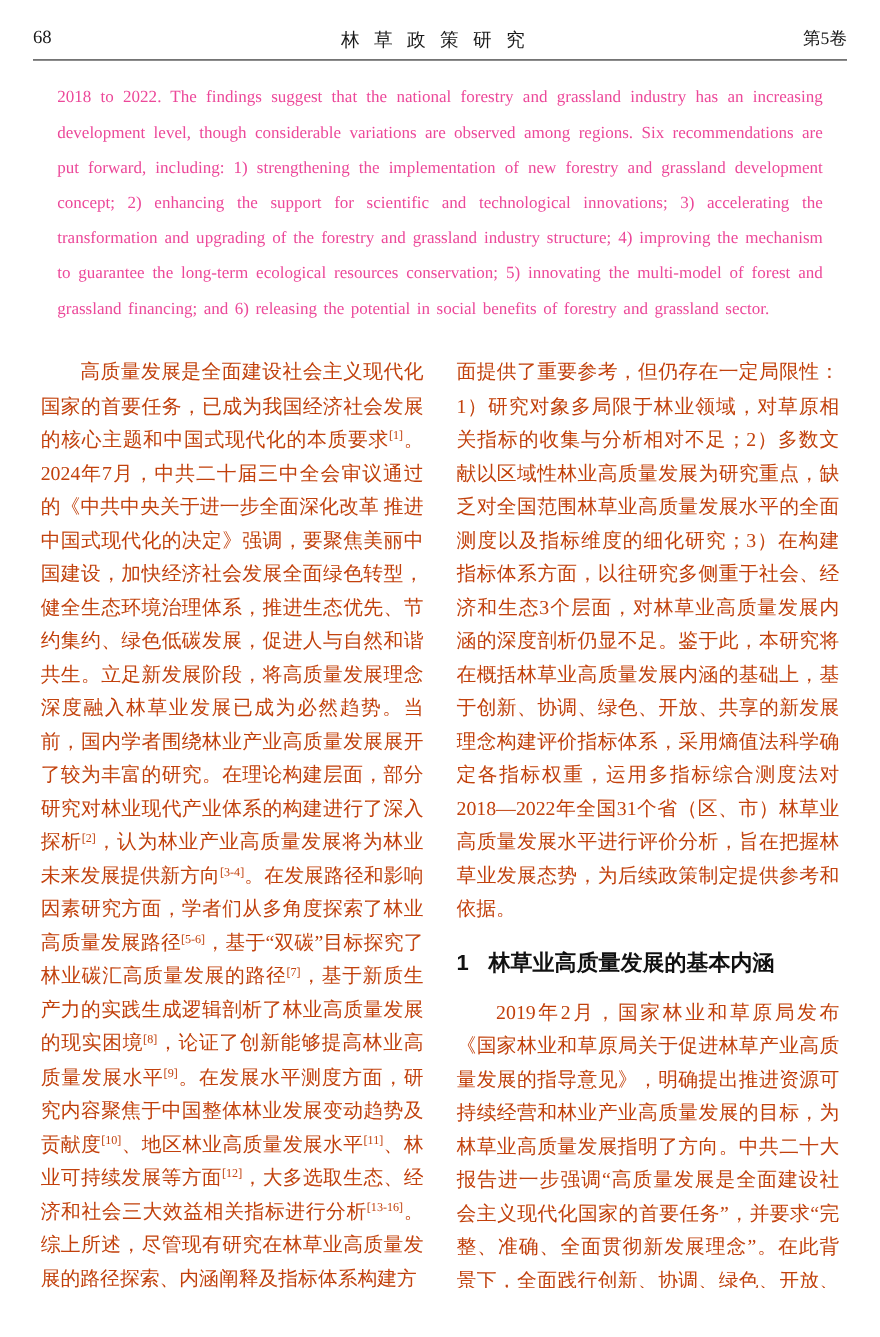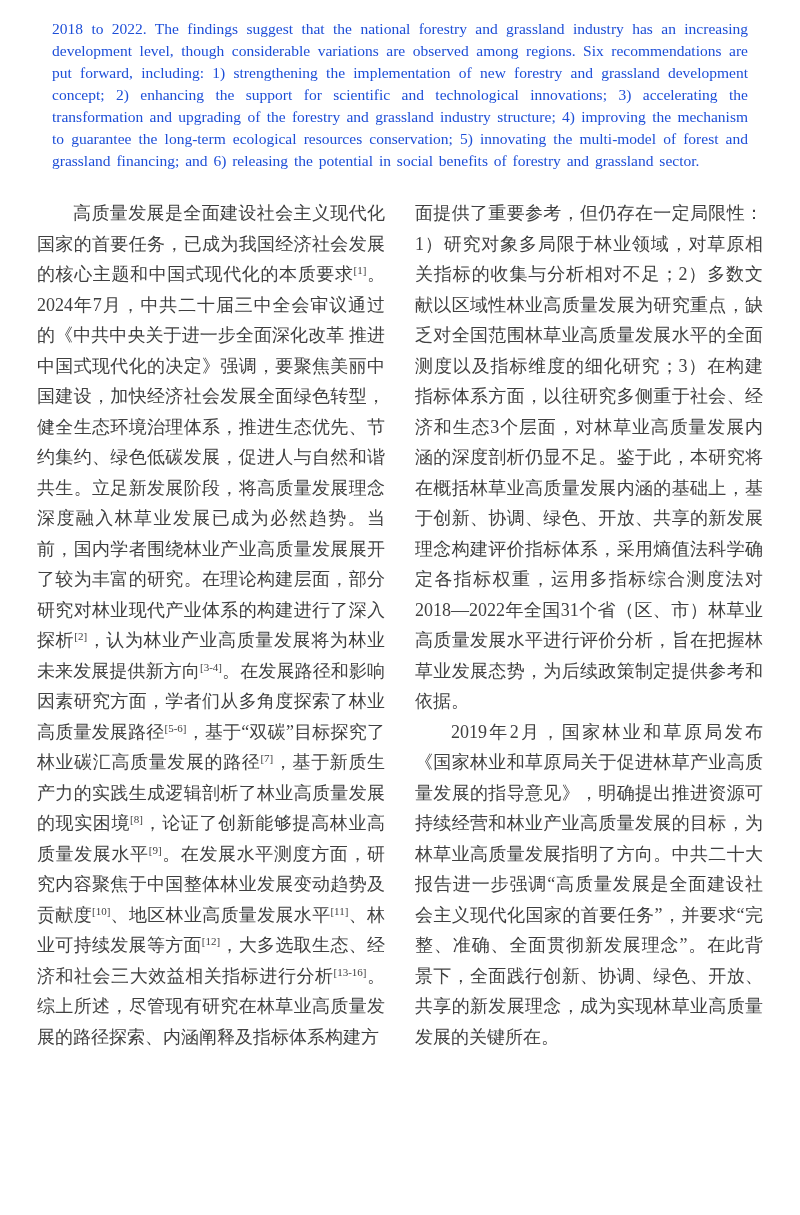--- a/index.html
+++ b/index.html
@@ -43,24 +43,24 @@
   .page-header .volume {
     position: absolute;
     right: 0;
     top: 3px;
     font-size: 16px;
   }
   
   .abstract {
     margin: 18px 52px 0 52px;
     font-size: 15.5px;
-    line-height: 22px;
+    line-height: 32px;
     text-align: justify;
     word-spacing: 2px;
-    color: #1d4ed8;
+    color: #ec4899;
   }
   .abstract p { margin: 0; }
   .abstract .kw-label { font-weight: bold; }
   
   .body-columns {
     display: flex;
     gap: 30px;
     padding: 0 37px;
     margin-top: 26px;
     height: 848px;
@@ -69,21 +69,21 @@
   .col {
     flex: 0 0 348px;
     width: 348px;
     overflow: hidden;
   }
   .cn-para {
     margin: 0;
     font-size: 18px;
     line-height: 30.5px;
     text-align: justify;
-    color: #404040;
+    color: #c2410c;
   }
   .cn-para.indent { text-indent: 2em; }
   .cn-para sup {
     font-size: 11px;
     line-height: 0;
     vertical-align: 6px;
     letter-spacing: 0;
   }
   .section-heading {
     margin: 20px 0 16px 0;
@@ -92,28 +92,34 @@
     font-size: 20px;
     color: #111;
   }
   .section-heading .sec-num { margin-right: 0.9em; }
 </style>
 </head>
 <body>
 
 <div class="page">
 
+  <div class="page-header">
+    <span class="pagenum">68</span>
+    <span class="journal">林草政策研究</span>
+    <span class="volume">第5卷</span>
+  </div>
 
   <div class="abstract">
     <p>2018 to 2022. The findings suggest that the national forestry and grassland industry has an increasing development level, though considerable variations are observed among regions. Six recommendations are put forward, including: 1) strengthening the implementation of new forestry and grassland development concept; 2) enhancing the support for scientific and technological innovations; 3) accelerating the transformation and upgrading of the forestry and grassland industry structure; 4) improving the mechanism to guarantee the long-term ecological resources conservation; 5) innovating the multi-model of forest and grassland financing; and 6) releasing the potential in social benefits of forestry and grassland sector.</p>
   </div>
 
   <div class="body-columns">
     <div class="col" id="left-col">
         <p class="cn-para indent">高质量发展是全面建设社会主义现代化国家的首要任务，已成为我国经济社会发展的核心主题和中国式现代化的本质要求<sup>[1]</sup>。2024年7月，中共二十届三中全会审议通过的《中共中央关于进一步全面深化改革 推进中国式现代化的决定》强调，要聚焦美丽中国建设，加快经济社会发展全面绿色转型，健全生态环境治理体系，推进生态优先、节约集约、绿色低碳发展，促进人与自然和谐共生。立足新发展阶段，将高质量发展理念深度融入林草业发展已成为必然趋势。当前，国内学者围绕林业产业高质量发展展开了较为丰富的研究。在理论构建层面，部分研究对林业现代产业体系的构建进行了深入探析<sup>[2]</sup>，认为林业产业高质量发展将为林业未来发展提供新方向<sup>[3-4]</sup>。在发展路径和影响因素研究方面，学者们从多角度探索了林业高质量发展路径<sup>[5-6]</sup>，基于“双碳”目标探究了林业碳汇高质量发展的路径<sup>[7]</sup>，基于新质生产力的实践生成逻辑剖析了林业高质量发展的现实困境<sup>[8]</sup>，论证了创新能够提高林业高质量发展水平<sup>[9]</sup>。在发展水平测度方面，研究内容聚焦于中国整体林业发展变动趋势及贡献度<sup>[10]</sup>、地区林业高质量发展水平<sup>[11]</sup>、林业可持续发展等方面<sup>[12]</sup>，大多选取生态、经济和社会三大效益相关指标进行分析<sup>[13-16]</sup>。综上所述，尽管现有研究在林草业高质量发展的路径探索、内涵阐释及指标体系构建方</p>
       </div>
     <div class="col" id="right-col">
         <p class="cn-para">面提供了重要参考，但仍存在一定局限性：1）研究对象多局限于林业领域，对草原相关指标的收集与分析相对不足；2）多数文献以区域性林业高质量发展为研究重点，缺乏对全国范围林草业高质量发展水平的全面测度以及指标维度的细化研究；3）在构建指标体系方面，以往研究多侧重于社会、经济和生态3个层面，对林草业高质量发展内涵的深度剖析仍显不足。鉴于此，本研究将在概括林草业高质量发展内涵的基础上，基于创新、协调、绿色、开放、共享的新发展理念构建评价指标体系，采用熵值法科学确定各指标权重，运用多指标综合测度法对2018—2022年全国31个省（区、市）林草业高质量发展水平进行评价分析，旨在把握林草业发展态势，为后续政策制定提供参考和依据。</p>
+        <h2 class="section-heading"><span class="sec-num">1</span>林草业高质量发展的基本内涵</h2>
         <p class="cn-para indent">2019年2月，国家林业和草原局发布《国家林业和草原局关于促进林草产业高质量发展的指导意见》，明确提出推进资源可持续经营和林业产业高质量发展的目标，为林草业高质量发展指明了方向。中共二十大报告进一步强调“高质量发展是全面建设社会主义现代化国家的首要任务”，并要求“完整、准确、全面贯彻新发展理念”。在此背景下，全面践行创新、协调、绿色、开放、共享的新发展理念，成为实现林草业高质量发展的关键所在。</p>
       </div>
   </div>
 
 </div>
 
 </body></html>

